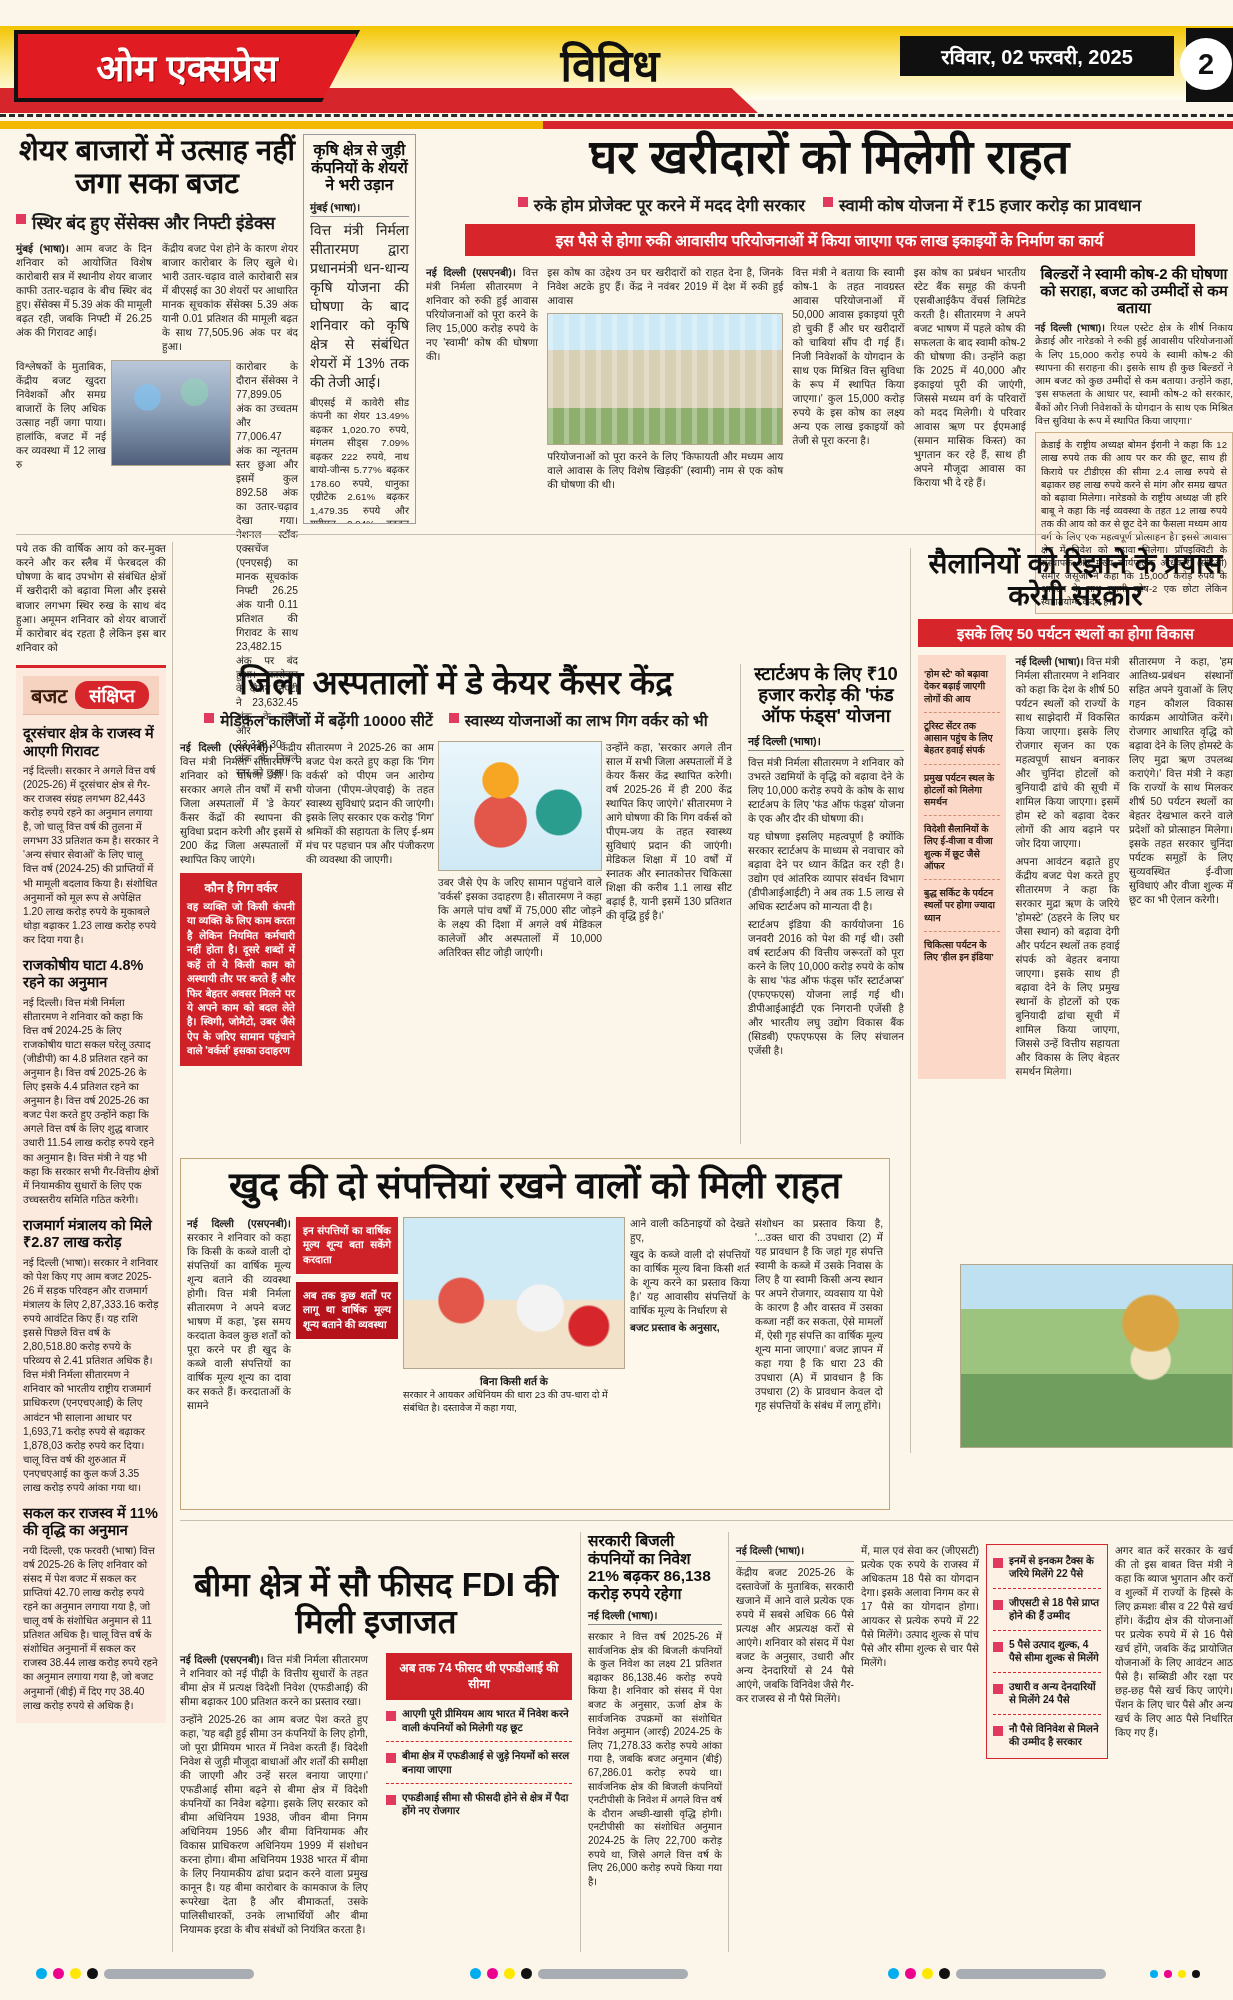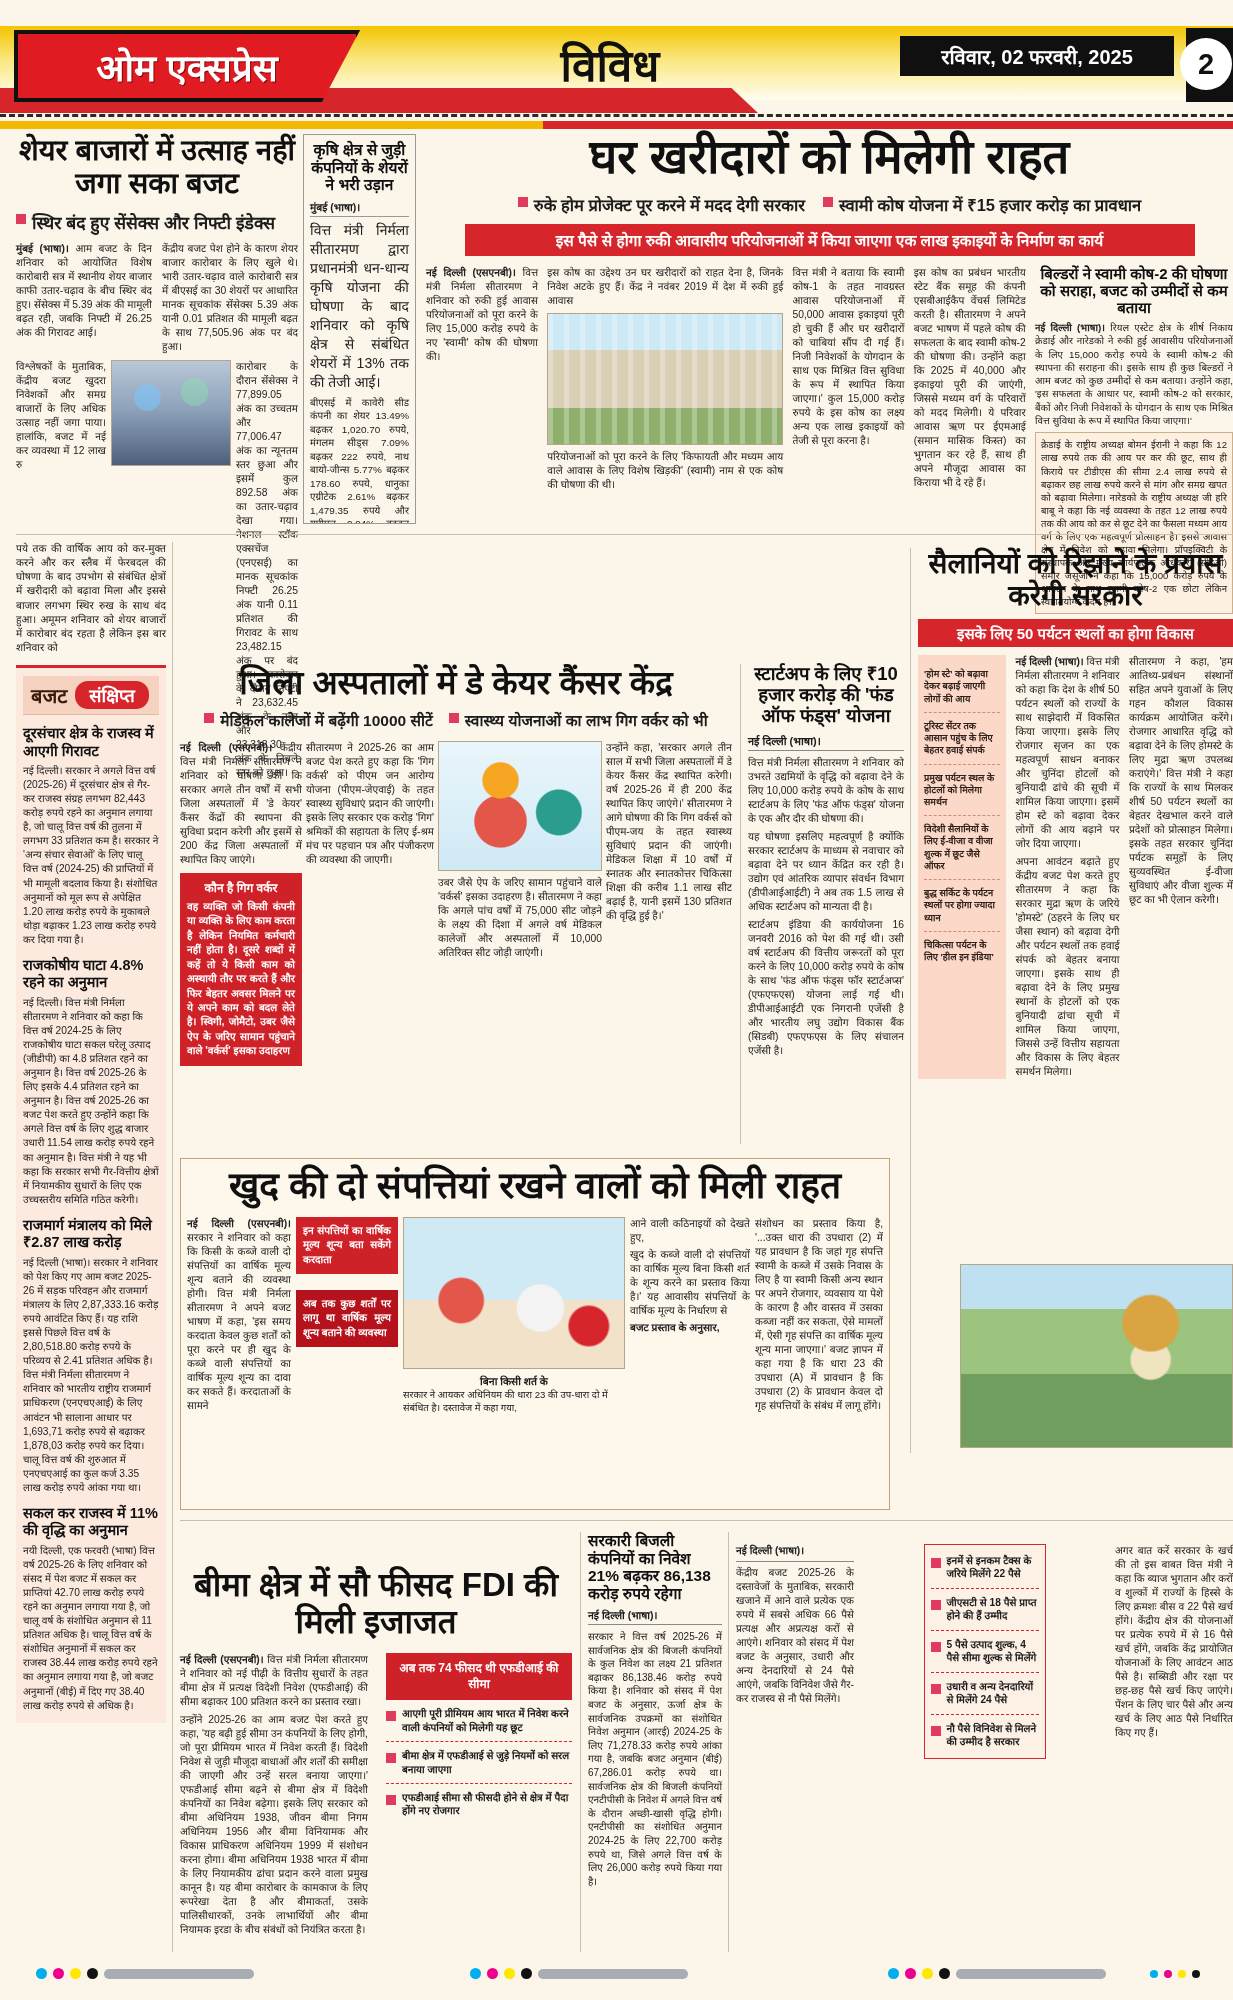--- a/index.html
+++ b/index.html
@@ -251,21 +251,21 @@
 
   <div class="abs" style="left:180px;top:1158px;width:710px;height:352px;border:1.5px solid #c4a477;background:#fdf7ec;padding:6px;box-sizing:border-box;">
     <div class="hl" style="font-size:37px;text-align:center;">खुद की दो संपत्तियां रखने वालों को मिली राहत</div>
     <div class="flexrow" style="margin-top:10px;">
       <div class="bd" style="width:104px;">
         <span class="dl">नई दिल्ली (एसएनबी)।</span>
         <span>सरकार ने शनिवार को कहा कि किसी के कब्जे वाली दो संपत्तियों का वार्षिक मूल्य शून्य बताने की व्यवस्था होगी। वित्त मंत्री निर्मला सीतारमण ने अपने बजट भाषण में कहा, 'इस समय करदाता केवल कुछ शर्तों को पूरा करने पर ही खुद के कब्जे वाली संपत्तियों का वार्षिक मूल्य शून्य का दावा कर सकते हैं। करदाताओं के सामने</span>
       </div>
       <div style="width:102px;">
         <div class="redbox">इन संपत्तियों का वार्षिक मूल्य शून्य बता सकेंगे करदाता</div>
-        <div class="redbox" style="margin-top:16px;background:#b5121b;">अब तक कुछ शर्तों पर लागू था वार्षिक मूल्य शून्य बताने की व्यवस्था</div>
+        <div class="redbox" style="margin-top:8px;background:#b5121b;">अब तक कुछ शर्तों पर लागू था वार्षिक मूल्य शून्य बताने की व्यवस्था</div>
       </div>
       <div style="width:222px;">
         <div class="photo" style="width:220px;height:150px;background:
               radial-gradient(circle at 26% 55%, #e2574a 0 12%, transparent 13%),
               radial-gradient(circle at 62% 60%, #f3f3f3 0 14%, transparent 15%),
               radial-gradient(circle at 84% 72%, #d6252b 0 9%, transparent 10%),
               linear-gradient(180deg,#cfeaf5 0 55%, #f2e2c9 55%);"></div>
         <div class="dl" style="font-size:10.5px;text-align:center;margin-top:5px;">बिना किसी शर्त के</div>
         <div class="bd" style="font-size:9.6px;">सरकार ने आयकर अधिनियम की धारा 23 की उप-धारा दो में</div>
         <div class="bd" style="font-size:9.6px;">संबंधित है। दस्तावेज में कहा गया,</div>
@@ -316,20 +316,21 @@
   </div>
 
   <div class="vr" style="left:728px;top:1532px;height:420px;"></div>
 
   <div class="abs" style="left:736px;top:1532px;width:497px;height:420px;">
     <div class="flexrow" style="margin-top:12px;">
       <div class="bd" style="width:118px;">
         <span class="dl" style="display:block;border-bottom:1px solid #888;padding-bottom:3px;margin-bottom:4px;">नई दिल्ली (भाषा)।</span>
         <span>केंद्रीय बजट 2025-26 के दस्तावेजों के मुताबिक, सरकारी खजाने में आने वाले प्रत्येक एक रुपये में सबसे अधिक 66 पैसे प्रत्यक्ष और अप्रत्यक्ष करों से आएंगे। शनिवार को संसद में पेश बजट के अनुसार, उधारी और अन्य देनदारियों से 24 पैसे आएंगे, जबकि विनिवेश जैसे गैर-कर राजस्व से नौ पैसे मिलेंगे।</span>
       </div>
+      <div class="bd" style="width:118px;">में, माल एवं सेवा कर (जीएसटी) प्रत्येक एक रुपये के राजस्व में अधिकतम 18 पैसे का योगदान देगा। इसके अलावा निगम कर से 17 पैसे का योगदान होगा। आयकर से प्रत्येक रुपये में 22 पैसे मिलेंगे। उत्पाद शुल्क से पांच पैसे और सीमा शुल्क से चार पैसे मिलेंगे।</div>
       <div style="width:122px;border:1px solid #d6252b;padding:2px 6px;box-sizing:border-box;background:#fdf1e6;">
         <div class="listitem">
           <span class="sq"></span>
             <span>इनमें से इनकम टैक्स के जरिये मिलेंगे 22 पैसे</span>
         </div>
         <div class="listitem">
           <span class="sq"></span>
             <span>जीएसटी से 18 पैसे प्राप्त होने की हैं उम्मीद</span>
         </div>
         <div class="listitem">

